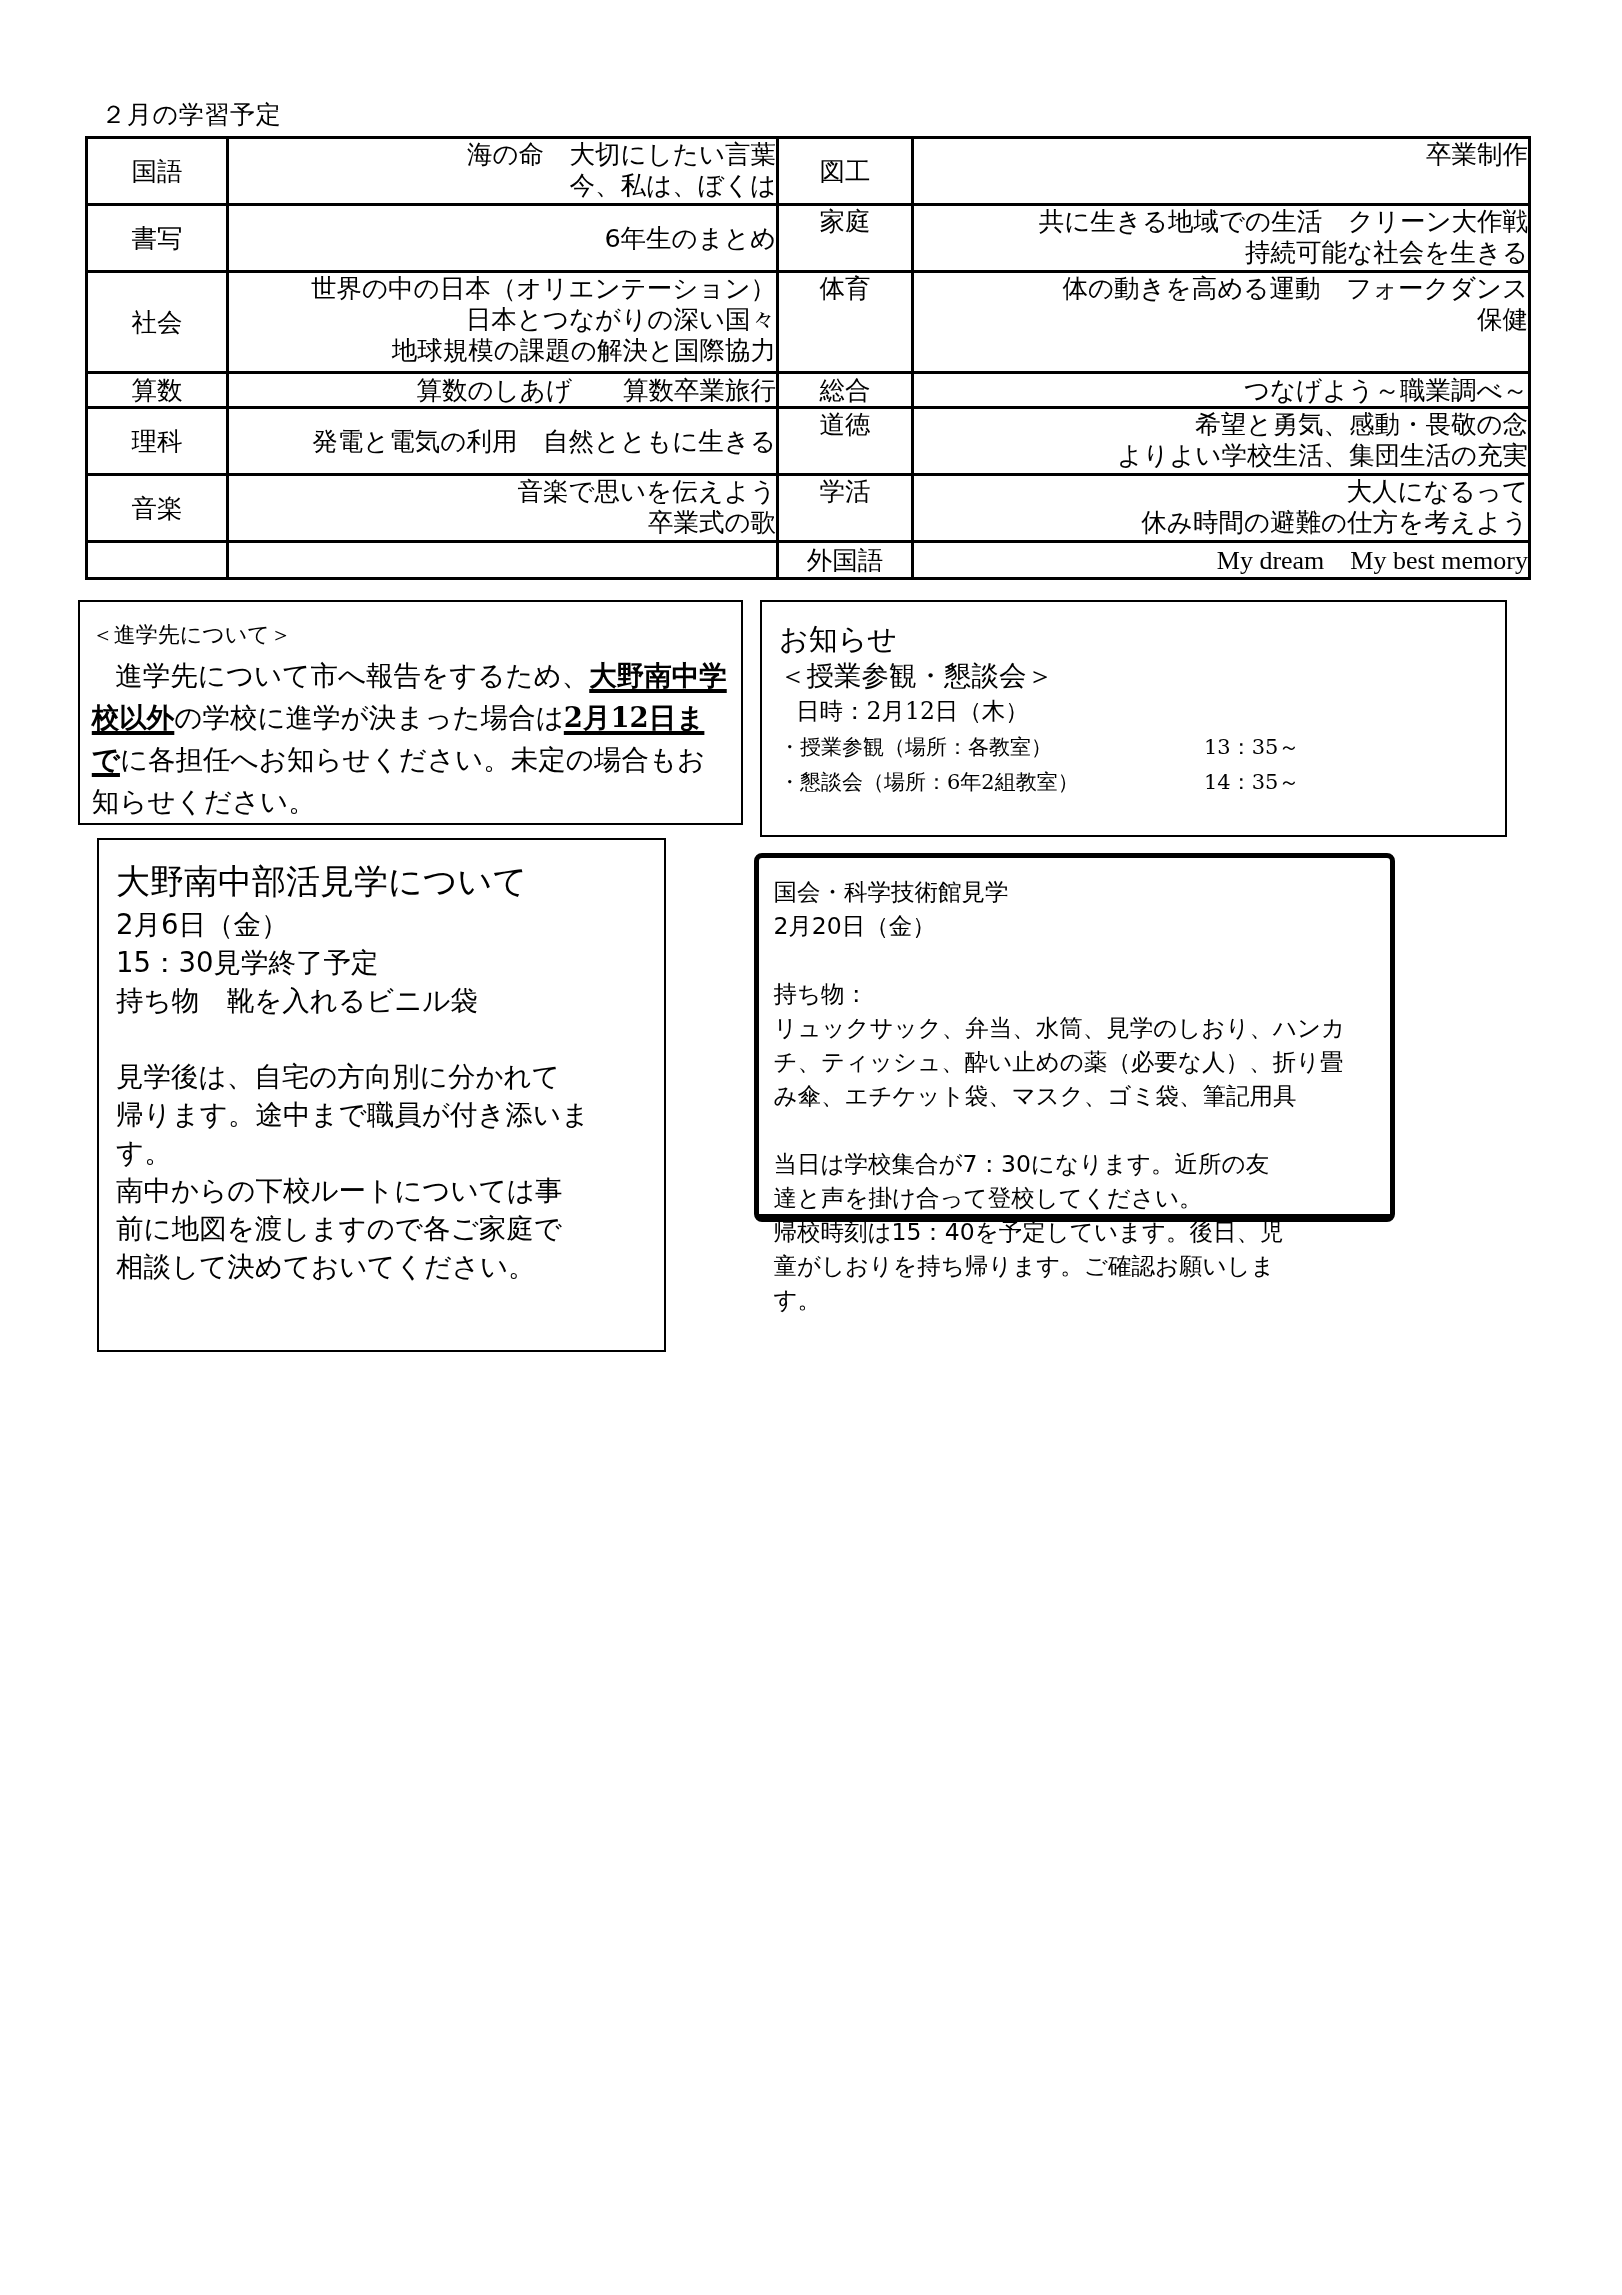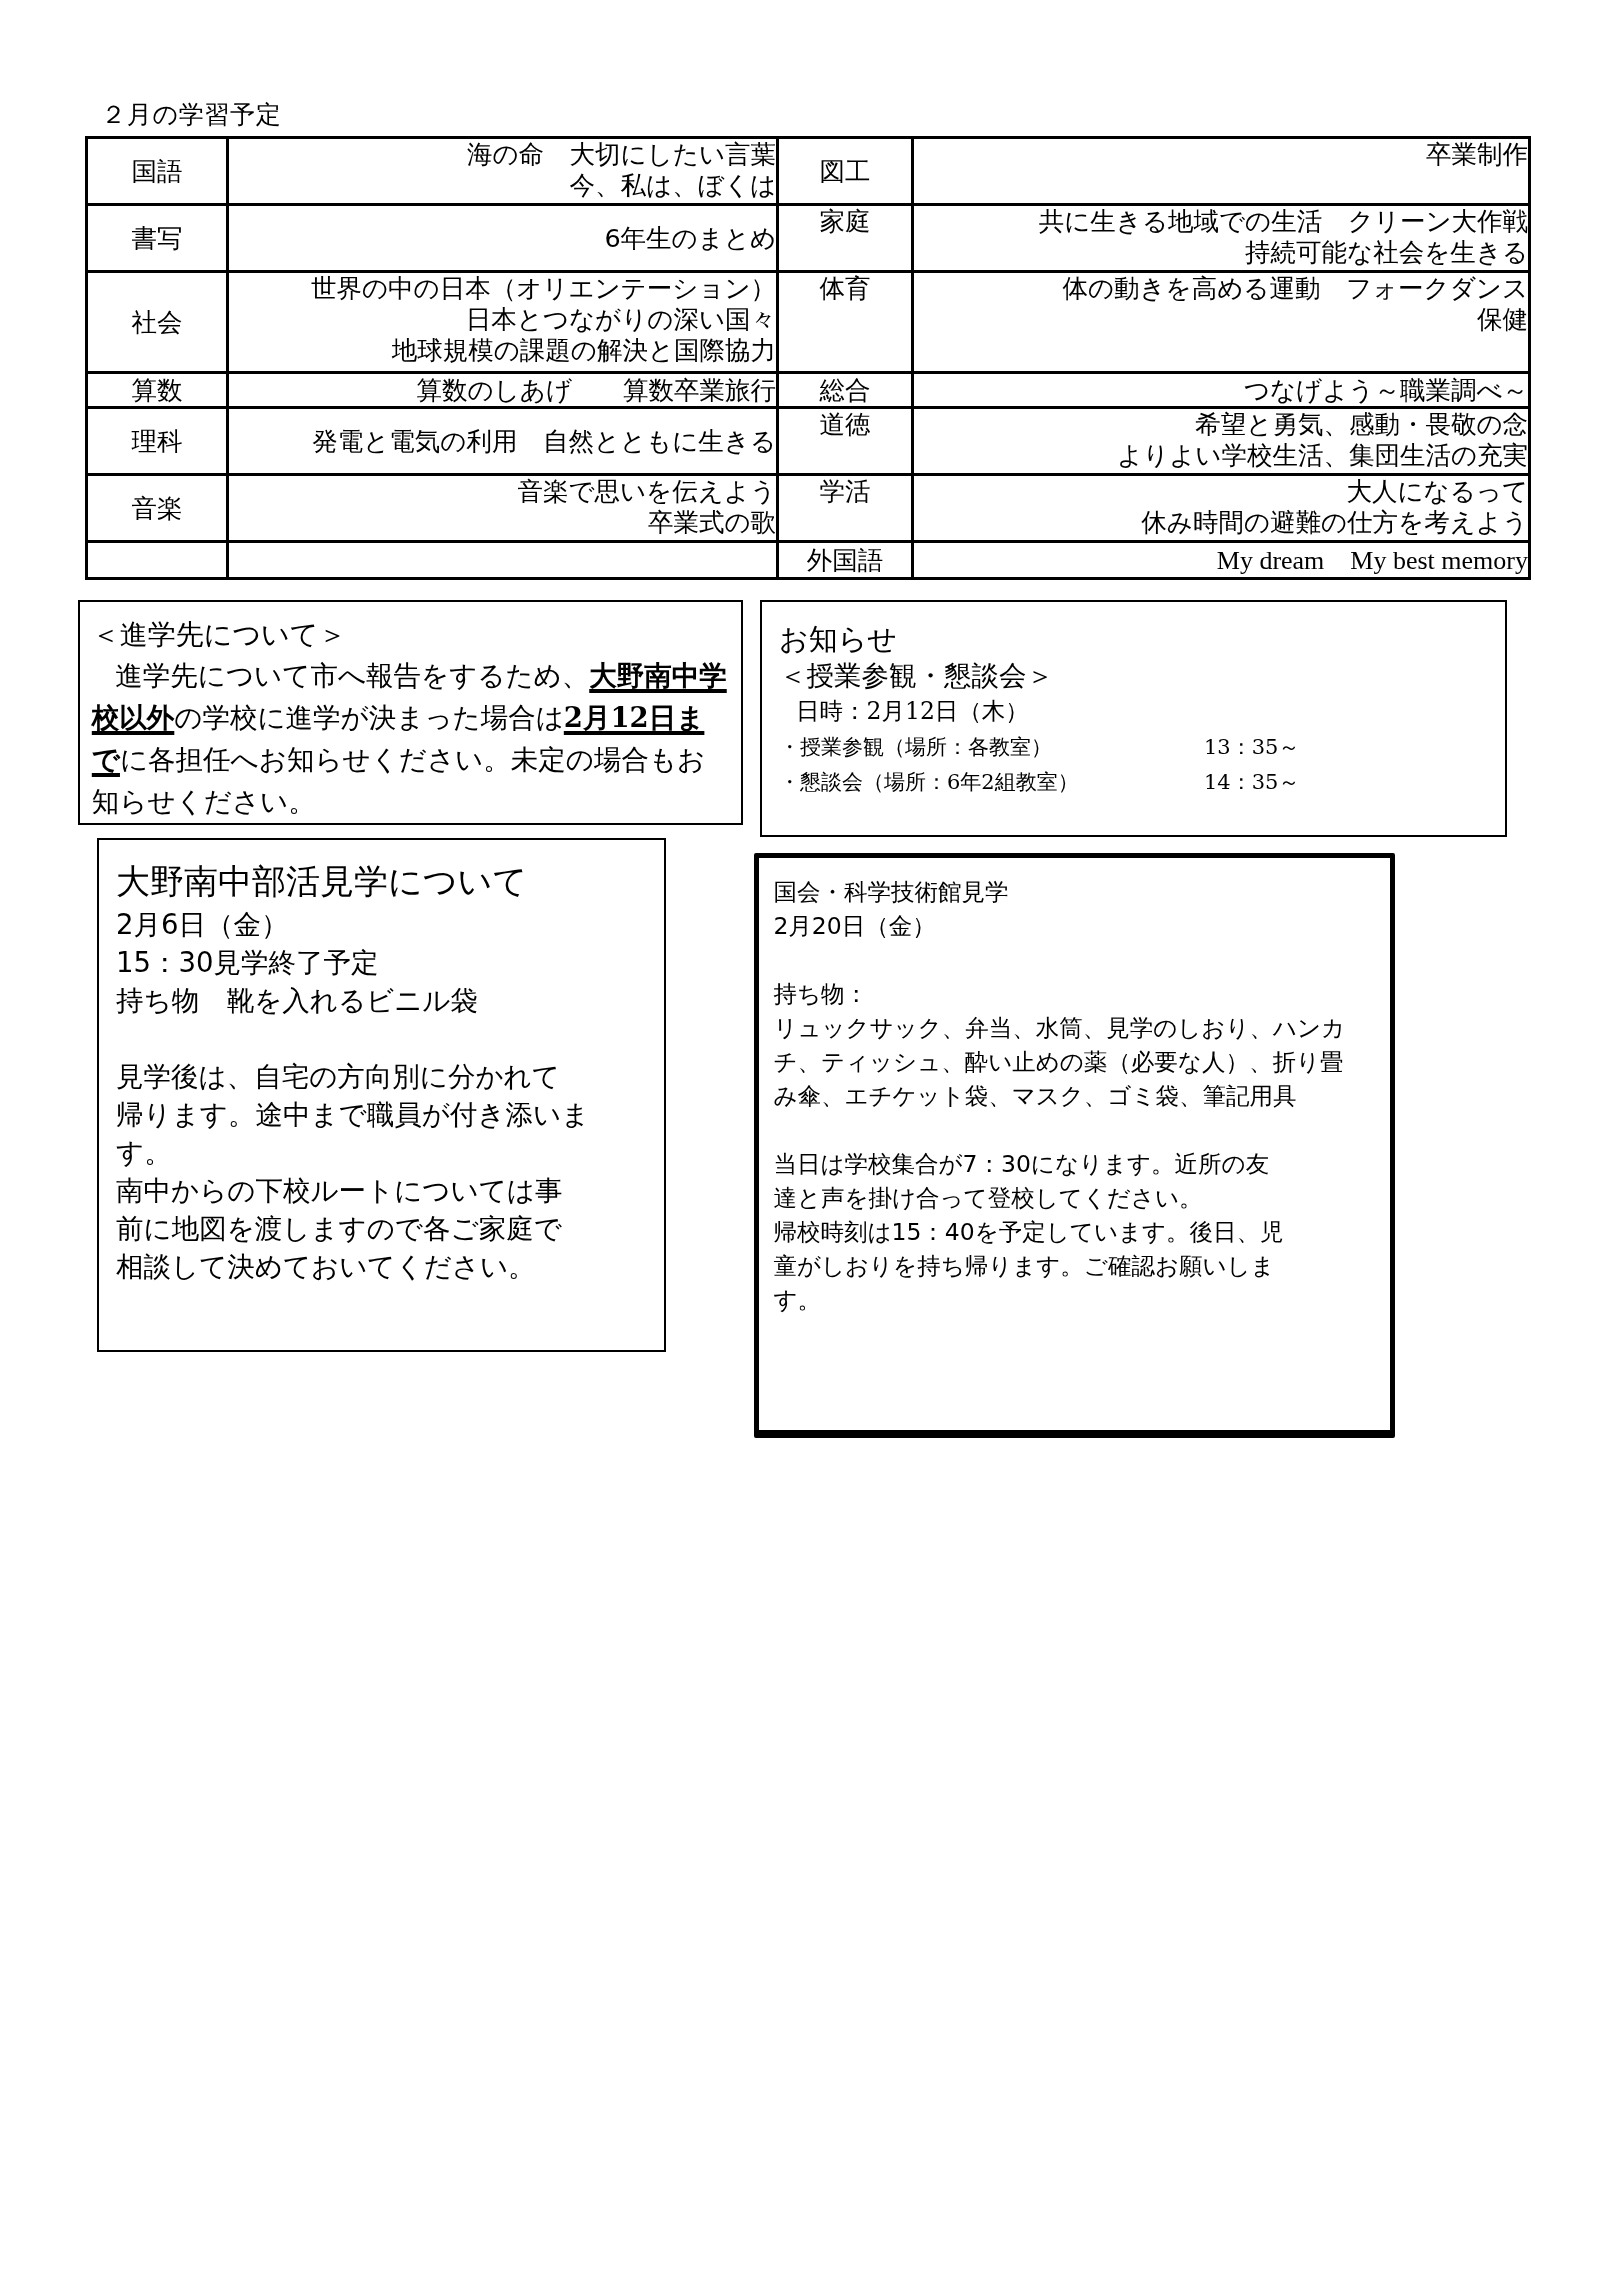--- a/index.html
+++ b/index.html
@@ -24,24 +24,24 @@
   .sched td.subj.mid { vertical-align: middle; }
   .sched td.cont { padding-left: 13px; text-align: right; }
   .sched td.cont.mid { vertical-align: middle; }
   .sched td.en { font-family: Liberation Serif, serif; font-size: 26px; }
   .line { display: block; white-space: nowrap; }
 
   .box { position: absolute; box-sizing: border-box; background: #fff; }
   .box1 { left: 78px; top: 600px; width: 665px; height: 225px; border: 2.6px solid #000; padding: 13px 11.8px; }
   .box2 { left: 760px; top: 600px; width: 747px; height: 237px; border: 2.6px solid #000; padding: 18.3px 17px; }
   .box3 { left: 97px; top: 838px; width: 569px; height: 514px; border: 2px solid #000; padding: 19.6px 17px; }
-  .box4 { left: 754px; top: 853px; width: 641px; height: 585px; border: 5.9px solid #000; border-bottom-width: 8.5px; border-radius: 2px; padding: 17px 14.4px; }
+  .box4 { left: 754px; top: 853px; width: 641px; height: 369px; border: 5.9px solid #000; border-bottom-width: 8.5px; border-radius: 8px; padding: 17px 14.4px; }
 
   .serif { font-family: "DejaVu Serif", "Liberation Serif", serif; }
-  .b1-title { font-size: 28px; line-height: 39px; }
+  .b1-title { font-size: 22px; line-height: 39px; }
   .b1-body { font-size: 27.5px; line-height: 42px; text-indent: 23.5px; word-break: break-all; }
   .ul { text-decoration: underline; text-decoration-thickness: 3.9px; text-underline-offset: 3.9px; font-weight: bold; }
 
   .b2-title { font-size: 29px; line-height: 38px; }
   .b2-sub { font-size: 27.5px; line-height: 35px; }
   .b2-line { font-size: 23.5px; line-height: 37px; white-space: nowrap; }
   .b2-row { position: relative; font-size: 21px; line-height: 35px; white-space: nowrap; }
   .b2-row .t { position: absolute; left: 425px; top: 0; }
 
   .b3-title { font-size: 34px; line-height: 43px; margin-bottom: 2.6px; }

